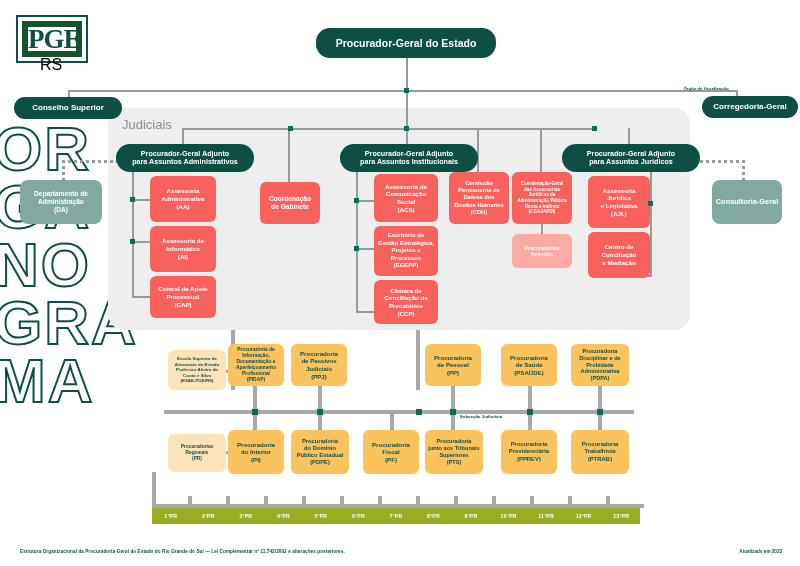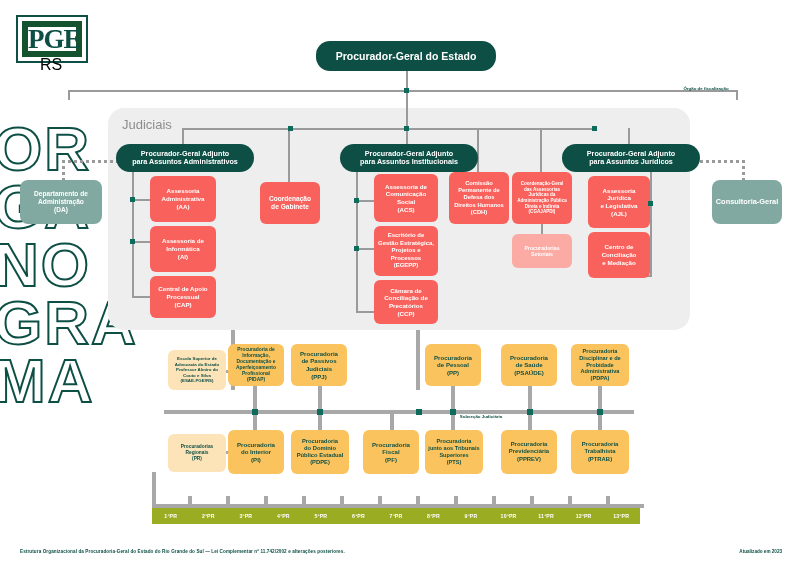--- a/index.html
+++ b/index.html
@@ -170,26 +170,32 @@
   <div class="ln v" style="left:477px; top:128px; height:44px;"></div>
   <div class="ln v" style="left:540px; top:128px; height:44px;"></div>
 
   <div class="ln h" style="left:68px; top:90px; width:338px;"></div>
   <div class="ln v" style="left:68px; top:90px; height:10px;"></div>
 
   <div class="ln h" style="left:406px; top:90px; width:330px;"></div>
   <div class="ln v" style="left:736px; top:90px; height:10px;"></div>
   <div class="dot" style="left:404px; top:88px;"></div>
 
-  <div class="pill" style="left:316px; top:28px; width:180px; height:30px; font-size:10.5px;margin-top:13px;">
+  <div class="pill" style="left:316px; top:28px; width:180px; height:30px; font-size:10.5px;">
     <span>Procurador-Geral do Estado</span>
   </div>
 
+  <div class="pill" style="left:14px; top:97px; width:108px; height:22px; font-size:8px;">
+    <span>Conselho Superior</span>
+  </div>
 
   <div class="tinylabel" style="left:676px; top:86px; width:60px;">Órgão de fiscalização</div>
+  <div class="pill" style="left:702px; top:96px; width:96px; height:22px; font-size:8px;">
+    <span>Corregedoria-Geral</span>
+  </div>
 
   <div class="pill" style="left:116px; top:144px; width:138px; height:28px; font-size:7.2px; white-space:pre-line;">
     <span>Procurador-Geral Adjunto
 para Assuntos Administrativos</span>
   </div>
   <div class="pill" style="left:340px; top:144px; width:138px; height:28px; font-size:7.2px; white-space:pre-line;">
     <span>Procurador-Geral Adjunto
 para Assuntos Institucionais</span>
   </div>
   <div class="pill" style="left:562px; top:144px; width:138px; height:28px; font-size:7.2px; white-space:pre-line;">

